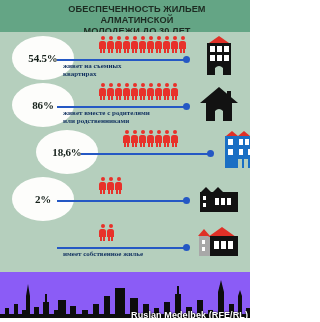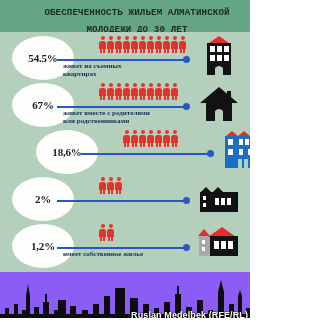--- a/index.html
+++ b/index.html
@@ -22,24 +22,24 @@
     position: absolute;
     left: 0; top: 0;
     width: 250px;
     height: 32px;
     background: #64a585;
     box-sizing: border-box;
     padding: 4px 8px 0 8px;
     text-align: center;
   }
   .header-title {
-    font-family: Liberation Mono, monospace;
+    font-family: Liberation Sans, sans-serif;
     font-weight: bold;
     font-size: 9.2px;
-    line-height: 17px;
+    line-height: 11px;
     letter-spacing: 0.1px;
     color: #1d2b22;
     white-space: pre-line;
     margin-left: 24px;
   }
 
   
   .body {
     position: absolute;
     left: 0; top: 32px;
@@ -288,21 +288,21 @@
           <rect x="28" y="12" width="5" height="6" fill="#ffffff"></rect>
           <rect x="14" y="21" width="5" height="6" fill="#ffffff"></rect>
           <rect x="21" y="21" width="5" height="6" fill="#ffffff"></rect>
           <rect x="28" y="21" width="5" height="6" fill="#ffffff"></rect>
         </svg>
       </div>
     </div>
 
     <div class="row row-1">
       <div class="bubble">
-        <span class="bubble-text">67%</span>
+        <span class="bubble-text">86%</span>
       </div>
       <div class="connector" style="width:130px;">
         <div class="connector-dot" style="right:-3px;"></div>
       </div>
       <div class="people" style="left:99px;">
         <span class="person">
             <i class="head"></i>
             <i class="torso"></i>
             <i class="leg-l"></i>
             <i class="leg-r"></i>
@@ -478,23 +478,20 @@
           <rect x="7" y="21" width="3" height="4" fill="#ffffff"></rect>
           <rect x="7" y="28" width="3" height="4" fill="#ffffff"></rect>
           <rect x="19" y="23" width="4" height="7" fill="#ffffff"></rect>
           <rect x="25" y="23" width="4" height="7" fill="#ffffff"></rect>
           <rect x="31" y="23" width="4" height="7" fill="#ffffff"></rect>
         </svg>
       </div>
     </div>
 
     <div class="row row-4">
-      <div class="bubble">
-        <span class="bubble-text">1,2%</span>
-      </div>
       <div class="connector" style="width:130px;">
         <div class="connector-dot" style="right:-3px;"></div>
       </div>
       <div class="people" style="left:99px;">
         <span class="person">
             <i class="head"></i>
             <i class="torso"></i>
             <i class="leg-l"></i>
             <i class="leg-r"></i>
           </span>

